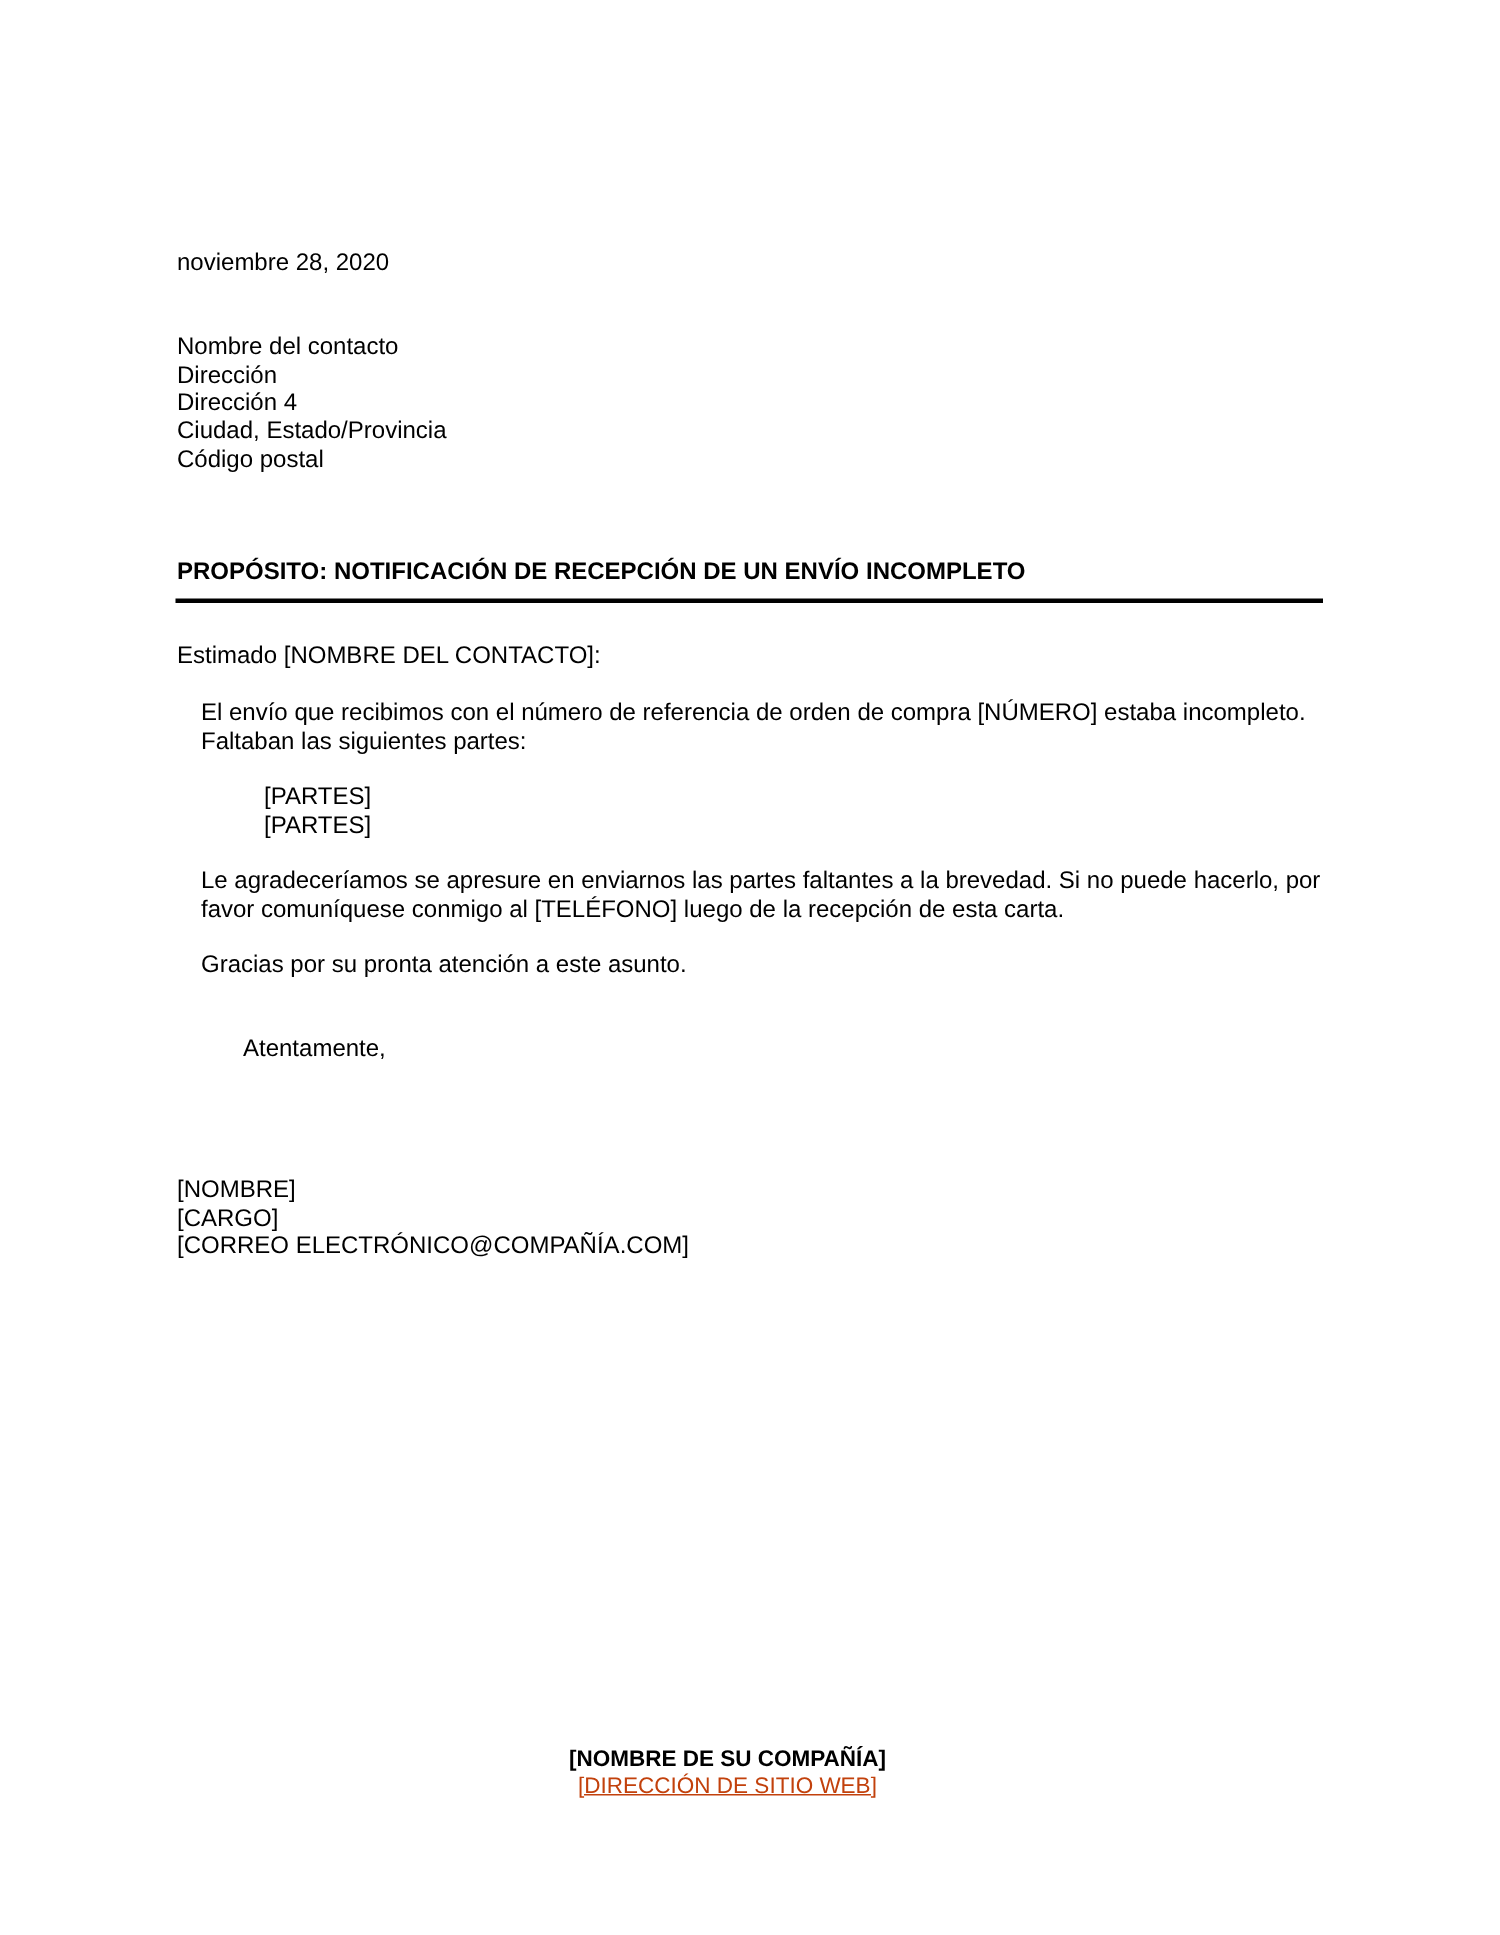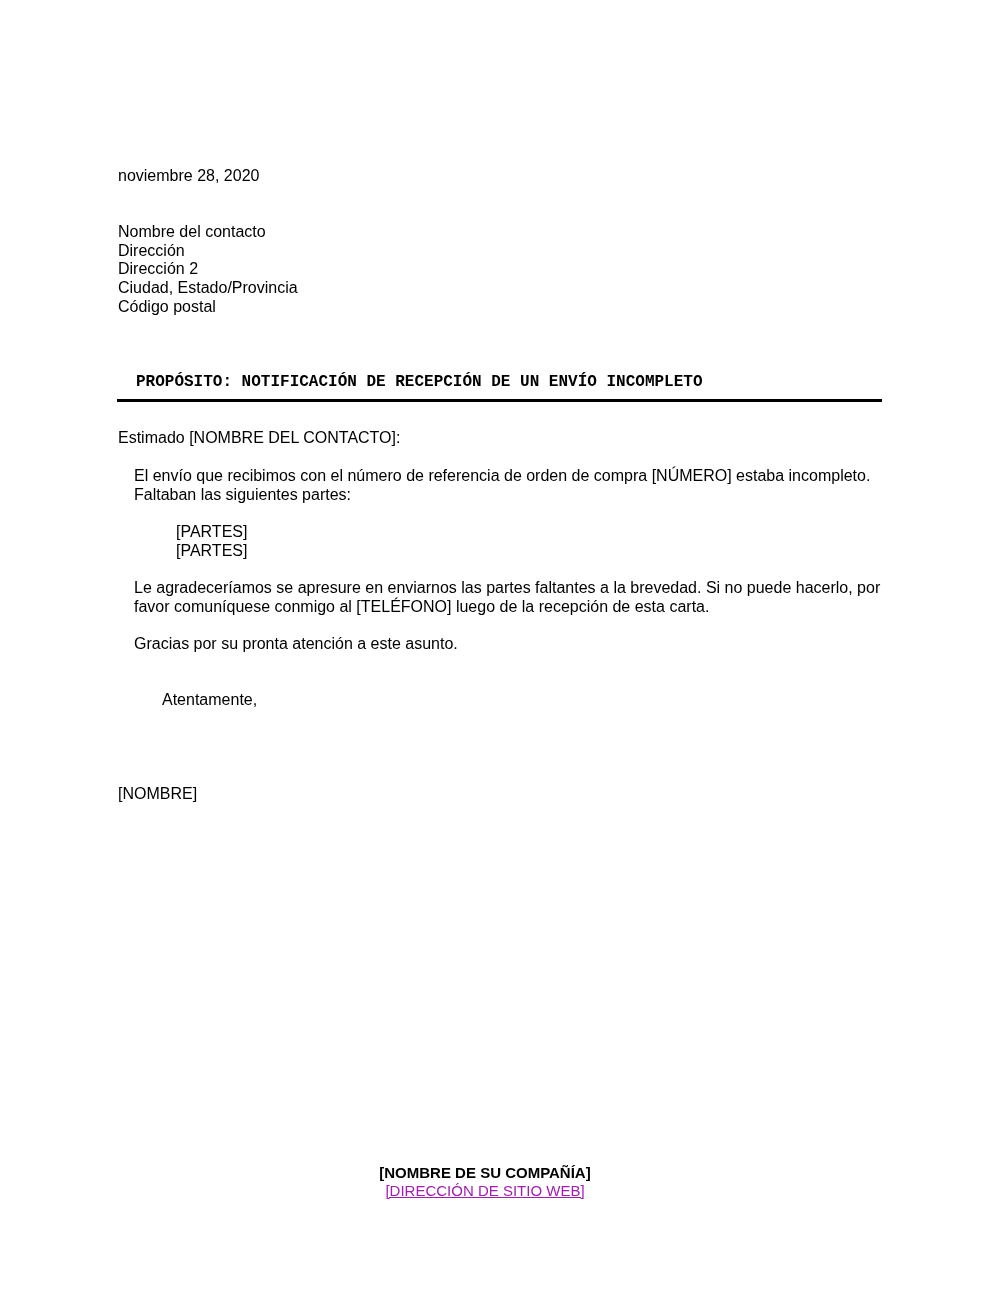--- a/index.html
+++ b/index.html
@@ -14,25 +14,24 @@
       overflow: hidden;
       font-family: "Liberation Sans", sans-serif;
       color: #000000;
       font-size: 16px;
     }
     .abs { position: absolute; }
     .line { line-height: 18.7px; white-space: nowrap; }
     .date { left: 118px; top: 167px; }
     .address { left: 118px; top: 223px; }
     .purpose {
-      left: 136px; top: 373px;
+      left: 118px; top: 373px;
       font-weight: bold;
       white-space: nowrap;
       line-height: 18px;
-      font-family: Liberation Mono, monospace;
     }
     .rule {
       left: 117px; top: 399px;
       width: 765px; height: 3px;
       background: #000000;
     }
     .salutation { left: 118px; top: 429px; }
     .para { left: 134px; width: 770px; line-height: 18.7px; }
     .p1 { top: 467px; }
     .parts { left: 176px; top: 523px; }
@@ -41,33 +40,33 @@
     .closing { left: 118px; top: 691px; margin-left: 44px; }
     .signature { left: 118px; top: 785px; }
     .footer {
       left: 0; width: 970px; top: 1164px;
       text-align: center;
       font-size: 15px;
       line-height: 17.5px;
     }
     .footer .company { font-weight: bold; }
     .footer a {
-      color: #a21caf;
+      color: #c2410c;
       text-decoration: underline;
     }
   </style>
 </head>
 <body>
 
 <div class="abs line date">noviembre 28, 2020</div>
 
 <div class="abs address">
   <div class="line">Nombre del contacto</div>
   <div class="line">Dirección</div>
-  <div class="line">Dirección 2</div>
+  <div class="line">Dirección 4</div>
   <div class="line">Ciudad, Estado/Provincia</div>
   <div class="line">Código postal</div>
 </div>
 
 <div class="abs purpose">PROPÓSITO: NOTIFICACIÓN DE RECEPCIÓN DE UN ENVÍO INCOMPLETO</div>
 <div class="abs rule"></div>
 
 <div class="abs line salutation">Estimado [NOMBRE DEL CONTACTO]:</div>
 
 <div class="abs para p1">El envío que recibimos con el número de referencia de orden de compra [NÚMERO] estaba incompleto. Faltaban las siguientes partes:</div>
@@ -78,18 +77,20 @@
 </div>
 
 <div class="abs para p2">Le agradeceríamos se apresure en enviarnos las partes faltantes a la brevedad. Si no puede hacerlo, por favor comuníquese conmigo al [TELÉFONO] luego de la recepción de esta carta.</div>
 
 <div class="abs para p3">Gracias por su pronta atención a este asunto.</div>
 
 <div class="abs line closing">Atentamente,</div>
 
 <div class="abs signature">
   <div class="line">[NOMBRE]</div>
+  <div class="line">[CARGO]</div>
+  <div class="line">[CORREO ELECTRÓNICO@COMPAÑÍA.COM]</div>
 </div>
 
 <div class="abs footer">
   <div class="company">[NOMBRE DE SU COMPAÑÍA]</div>
   <div><a href="#">[DIRECCIÓN DE SITIO WEB]</a></div>
 </div>
 
 </body></html>

